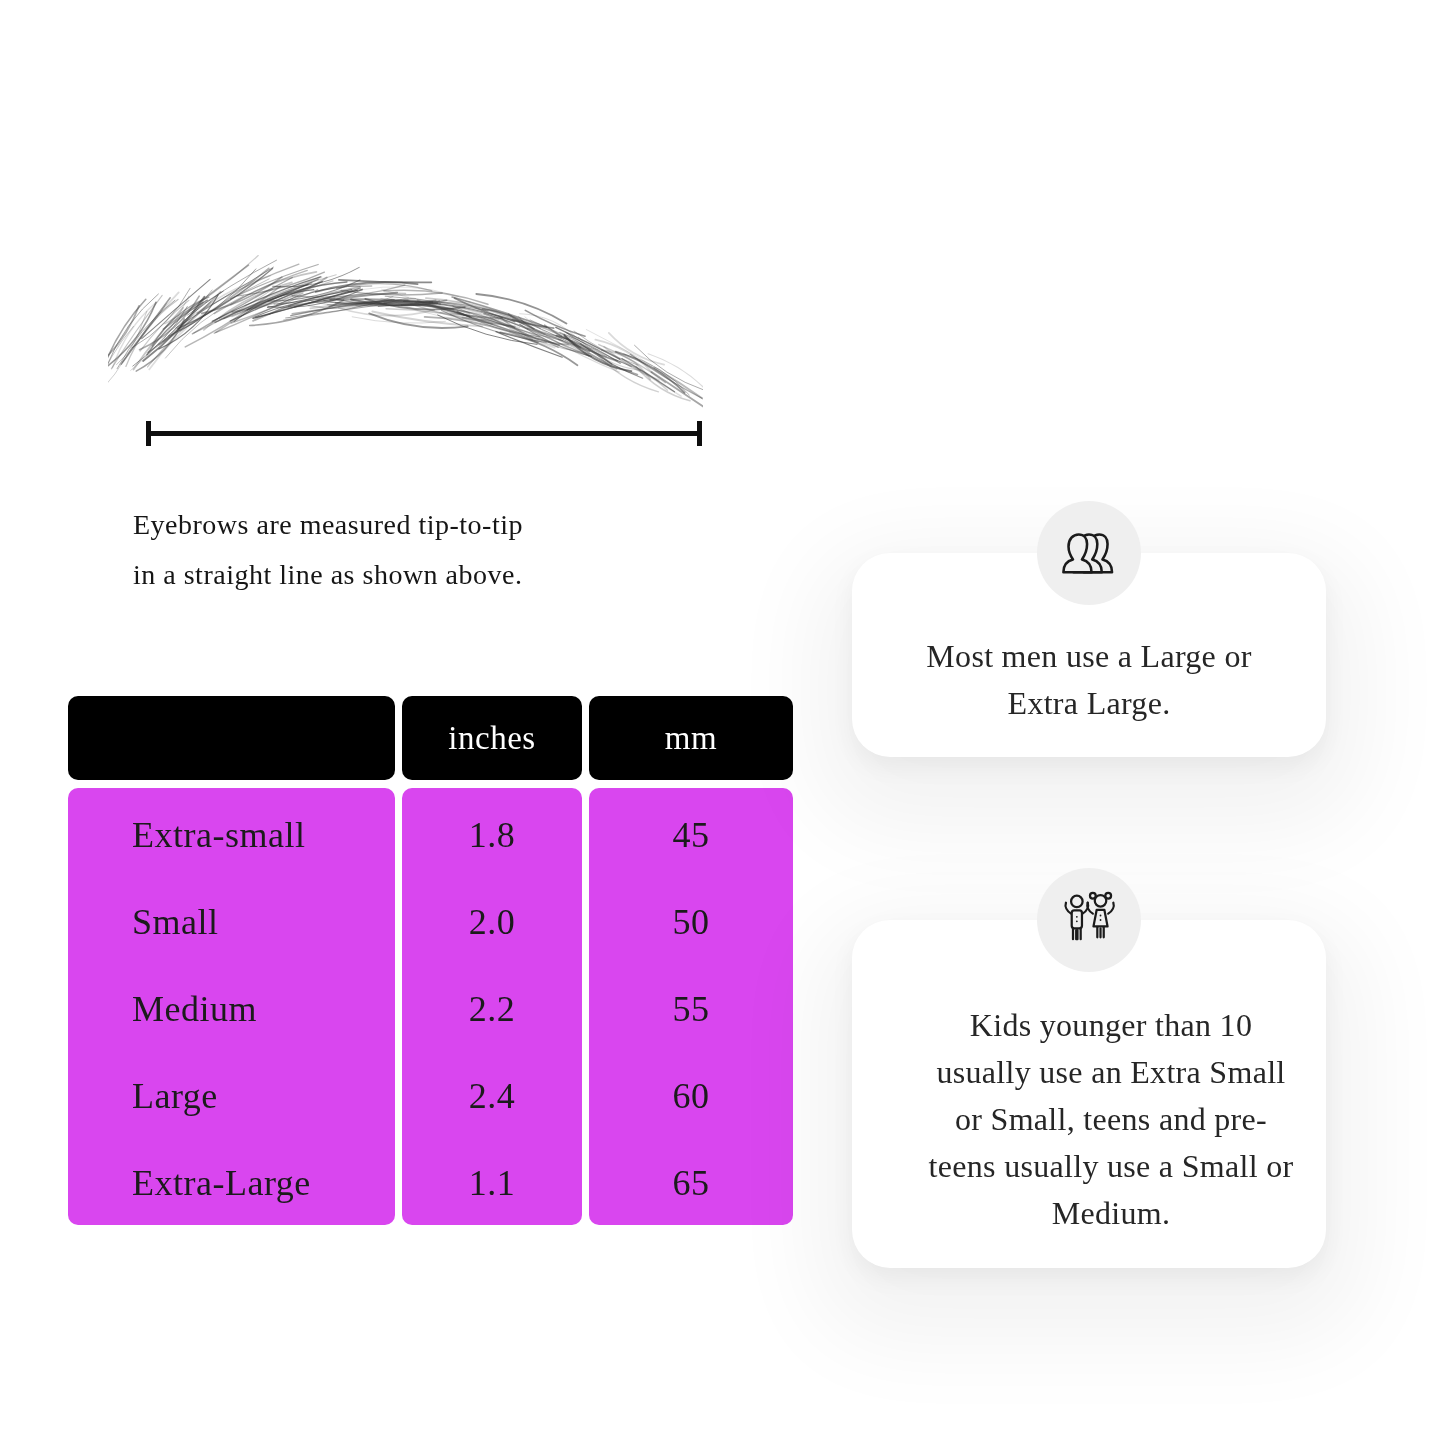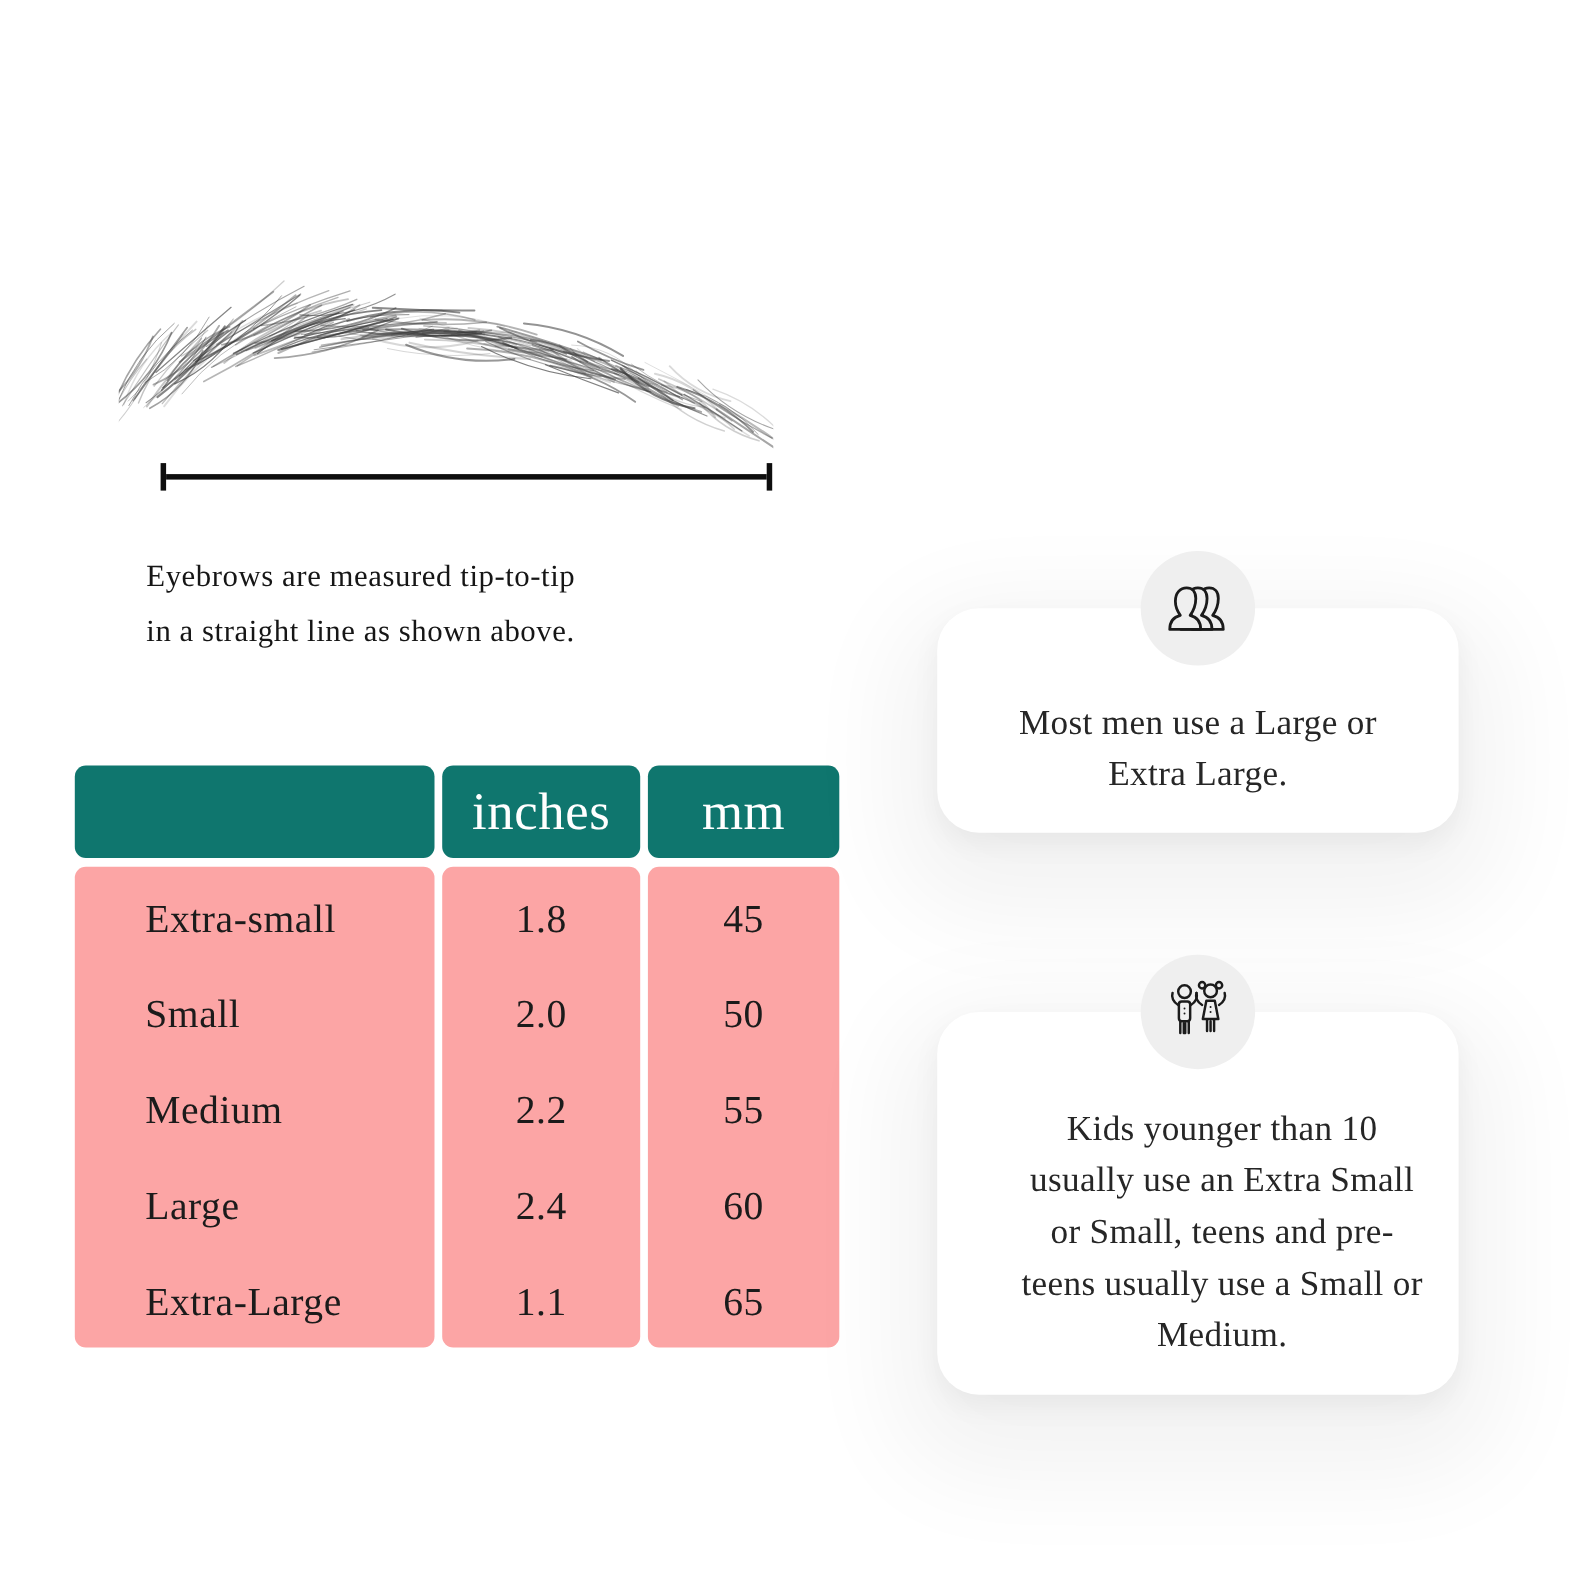--- a/index.html
+++ b/index.html
@@ -9,28 +9,28 @@
 
   
   #brow{position:absolute;left:108px;top:238px;width:595px;height:170px;}
   .measure-line{position:absolute;left:146px;top:421px;width:546px;height:25px;
     border-left:5px solid #0e0e0e;border-right:5px solid #0e0e0e;
     background:linear-gradient(#0e0e0e,#0e0e0e) center/100% 5px no-repeat;}
   .caption{position:absolute;left:133px;top:500px;font-size:28px;line-height:50px;
     color:#161616;letter-spacing:.5px;white-space:nowrap;}
 
   
-  .th{position:absolute;background:#0f766e;border-radius:10px;height:84px;top:696px;
+  .th{position:absolute;background:#000000;border-radius:10px;height:84px;top:696px;
       display:flex;align-items:center;justify-content:center;
-      color:#ffffff;font-size:48px;letter-spacing:.5px;}
-  .tb{position:absolute;background:#fca5a5;border-radius:10px;height:437px;top:788px;
+      color:#ffffff;font-size:33px;letter-spacing:.5px;}
+  .tb{position:absolute;background:#d946ef;border-radius:10px;height:437px;top:788px;
       box-sizing:border-box;padding:16px 0 11px 0;display:flex;flex-direction:column;gap:24px;}
   .col1{left:68px;width:327px;}
   .col2{left:402px;width:180px;}
-  .col3{left:589px;width:174px;}
+  .col3{left:589px;width:204px;}
   .cell{height:82px;display:flex;align-items:center;justify-content:center;
         font-size:36px;color:#1b1b1b;letter-spacing:.5px;}
   .tb.col1 .cell{justify-content:flex-start;padding-left:64px;}
 
   
   .card{position:absolute;left:852px;width:474px;background:#ffffff;border-radius:38px;
     box-shadow:0 10px 25px rgba(0,0,0,.05),0 35px 90px 38px rgba(0,0,0,.05);
     display:flex;flex-direction:column;justify-content:center;align-items:center;
     box-sizing:border-box;padding-top:50px;}
   .card-1{top:210px;height:205px;}

